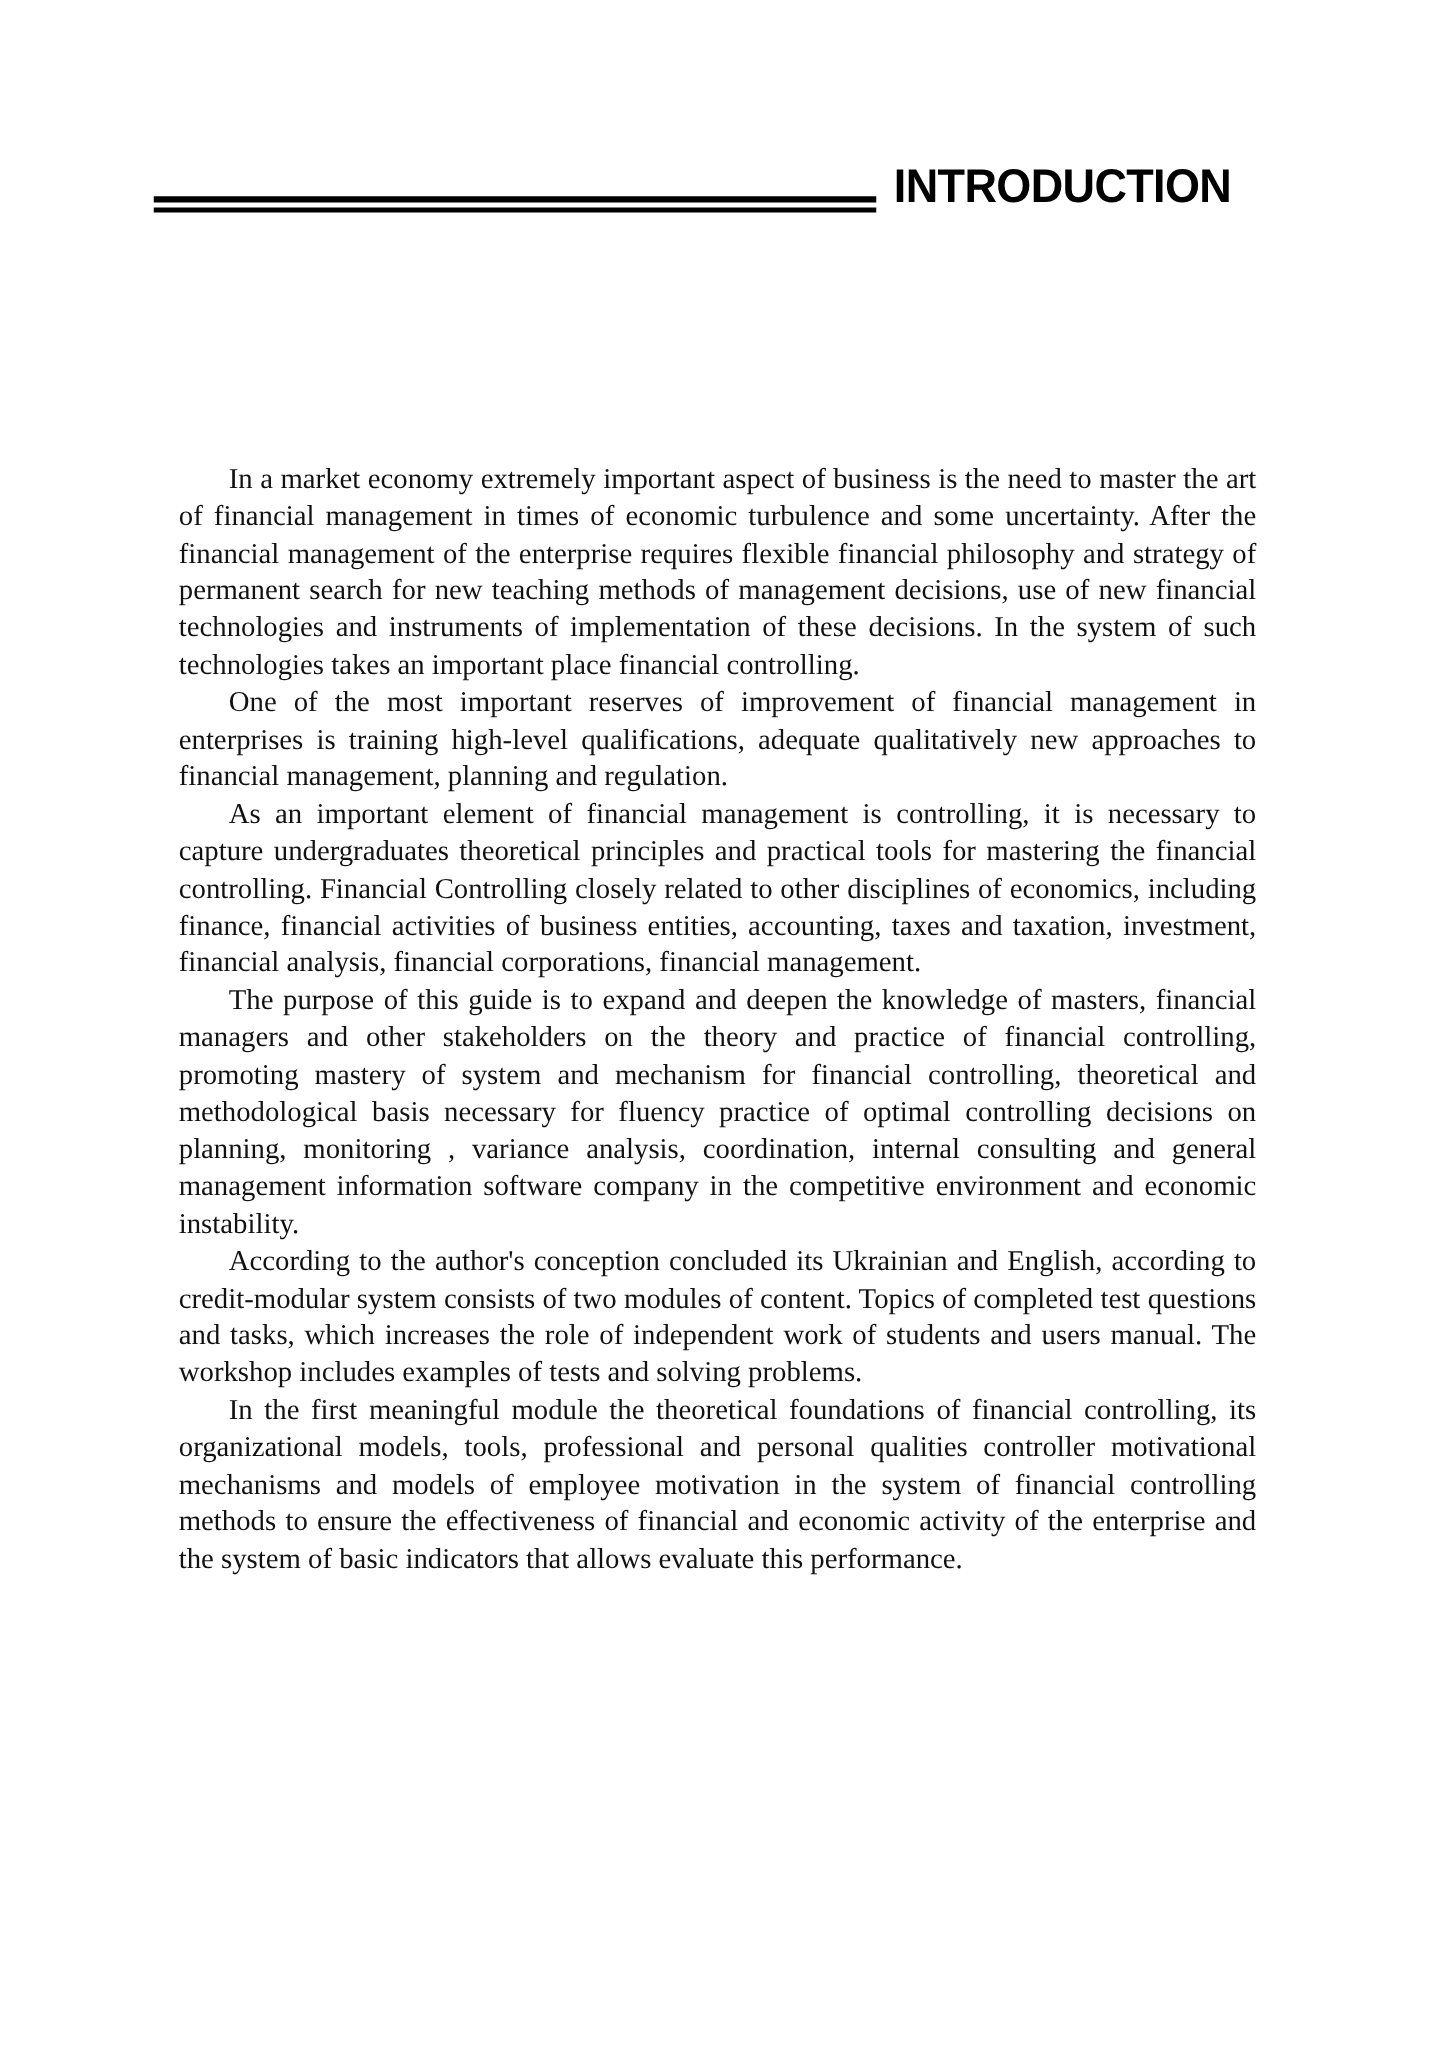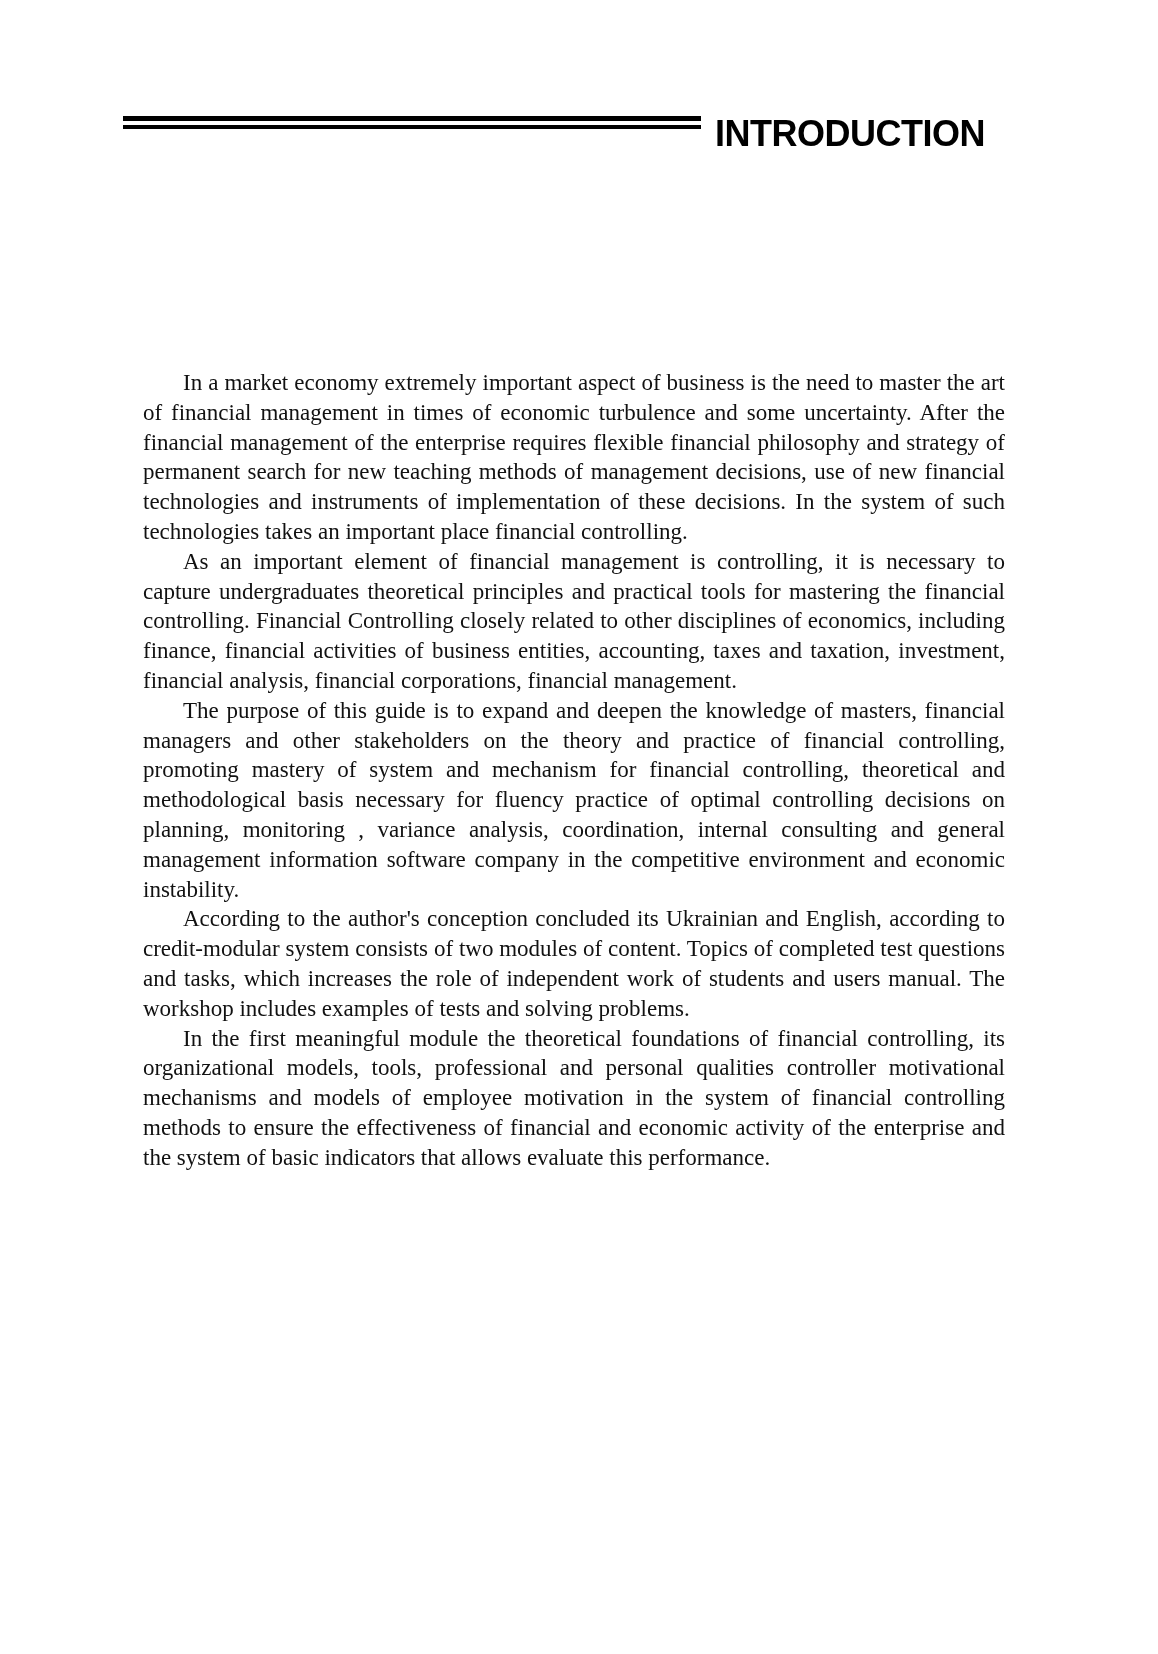--- a/index.html
+++ b/index.html
@@ -11,25 +11,25 @@
     font-family: "Liberation Serif", serif;
     color: #111111;
   }
   .page {
     position: absolute;
     inset: 0;
     background: #ffffff;
   }
   .page-header {
     position: absolute;
-    top: 112px;
+    top: 128px;
     left: 123px;
     width: 862px;
     display: flex;
-    align-items: flex-start;
+    align-items: flex-end;
   }
   .header-rule {
     flex: 1 1 auto;
     height: 13px;
     border-top: 5px solid #000000;
     border-bottom: 4px solid #000000;
     margin-right: 14px;
     margin-top: 4px;
   }
   .chapter-title {
@@ -61,19 +61,20 @@
 
 <div class="page">
 
   <header class="page-header">
     <div class="header-rule"></div>
     <h1 class="chapter-title">INTRODUCTION</h1>
   </header>
 
   <main class="body-text">
     <p>In a market economy extremely important aspect of business is the need to master the art of financial management in times of economic turbulence and some uncertainty. After the financial management of the enterprise requires flexible financial philosophy and strategy of permanent search for new teaching methods of management decisions, use of new financial technologies and instruments of implementation of these decisions. In the system of such technologies takes an important place financial controlling.</p>
+    <p>One of the most important reserves of improvement of financial management in enterprises is training high-level qualifications, adequate qualitatively new approaches to financial management, planning and regulation.</p>
     <p>As an important element of financial management is controlling, it is necessary to capture undergraduates theoretical principles and practical tools for mastering the financial controlling. Financial Controlling closely related to other disciplines of economics, including finance, financial activities of business entities, accounting, taxes and taxation, investment, financial analysis, financial corporations, financial management.</p>
     <p>The purpose of this guide is to expand and deepen the knowledge of masters, financial managers and other stakeholders on the theory and practice of financial controlling, promoting mastery of system and mechanism for financial controlling, theoretical and methodological basis necessary for fluency practice of optimal controlling decisions on planning, monitoring , variance analysis, coordination, internal consulting and general management information software company in the competitive environment and economic instability.</p>
     <p>According to the author's conception concluded its Ukrainian and English, according to credit-modular system consists of two modules of content. Topics of completed test questions and tasks, which increases the role of independent work of students and users manual. The workshop includes examples of tests and solving problems.</p>
     <p>In the first meaningful module the theoretical foundations of financial controlling, its organizational models, tools, professional and personal qualities controller motivational mechanisms and models of employee motivation in the system of financial controlling methods to ensure the effectiveness of financial and economic activity of the enterprise and the system of basic indicators that allows evaluate this performance.</p>
   </main>
 
 </div>
 
 </body></html>

